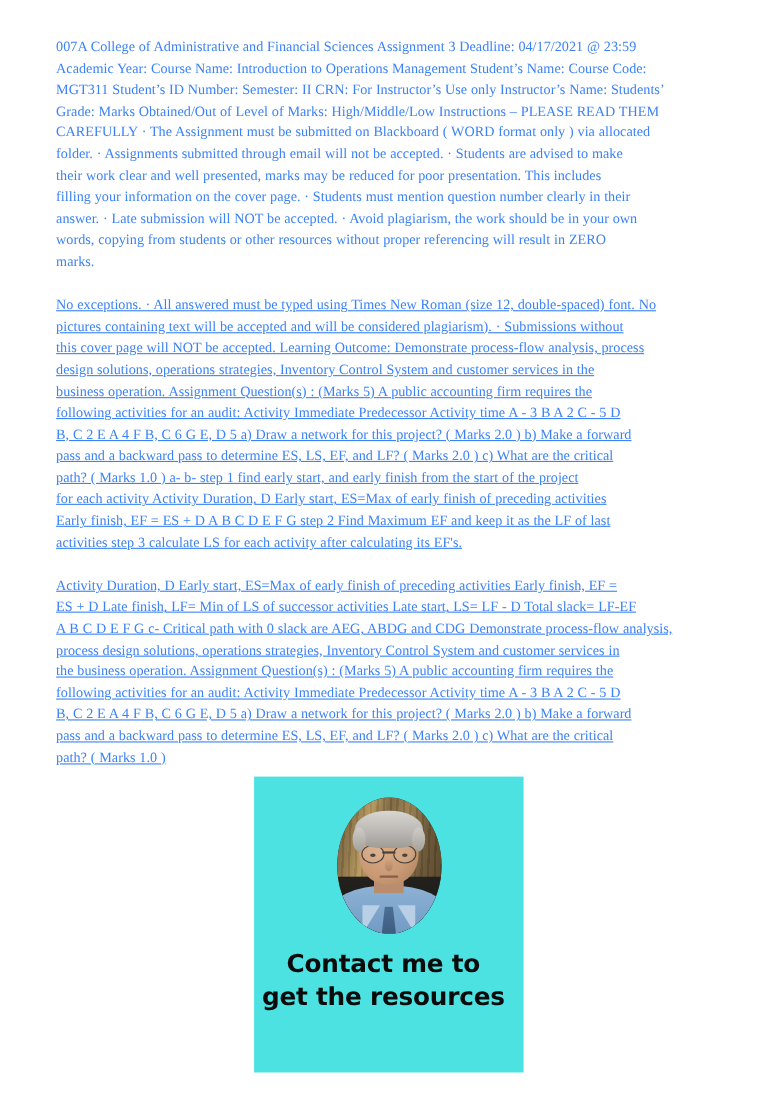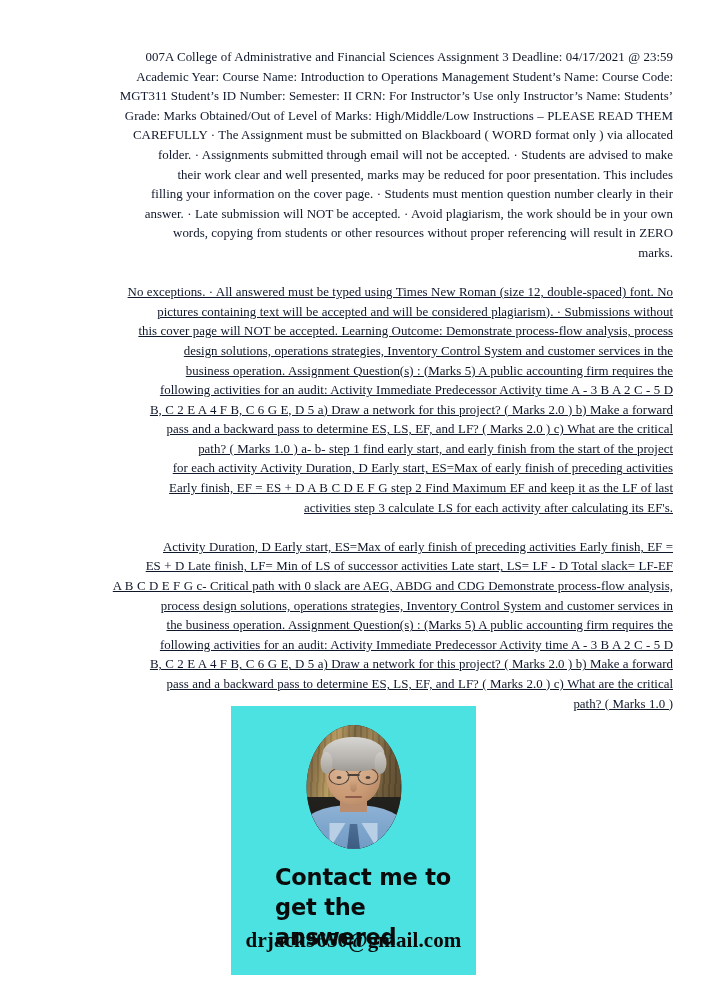--- a/index.html
+++ b/index.html
@@ -26,28 +26,28 @@
   }
 
   .doc-body {
     position: absolute;
     left: 51px;
     top: 33px;
     width: 622px;
   }
 
   .para {
-    margin: 15px 0 0 0;
+    margin: 0 0 0 0;
     font-size: 12.9px;
     line-height: 19.6px;
     letter-spacing: 0.02px;
     word-spacing: 0.2px;
-    text-align: right;
+    text-align: left;
     white-space: pre-wrap;
-    color: #0f172a;
+    color: #3b82f6;
   }
   .para + .para {
     margin-top: 19.6px;
     text-decoration: underline;
   }
 
   
   .promo-card {
     position: absolute;
     left: 231px;
@@ -233,21 +233,21 @@
     height: 11px;
     border-radius: 0 0 50% 50%;
     background: linear-gradient(180deg,rgba(170,120,90,0) 0%, rgba(160,112,84,0.55) 100%);
   }
 
   .promo-lines {
     position: absolute;
     left: 0;
     right: 10px;
     top: 156px;
-    padding-left: 44px;
+    text-align: center;
   }
   .promo-line {
     display: block;
     font-family: "DejaVu Sans", "Liberation Sans", sans-serif;
     font-weight: bold;
     font-size: 22.5px;
     line-height: 30px;
     color: #0b0b0b;
     letter-spacing: -0.2px;
   }
@@ -325,20 +325,19 @@
           <span class="lens l"></span>
           <span class="lens r"></span>
           <span class="bridge"></span>
         </div>
         <div class="hair"></div>
       </div>
     </div>
 
     <div class="promo-lines">
       <span class="promo-line">Contact me to</span>
-      <span class="promo-line">get the answered</span>
+      <span class="promo-line">get the resources</span>
     </div>
 
-    <div class="promo-email">drjack9650@gmail.com</div>
 
   </div>
 
 </div>
 
 </body></html>

